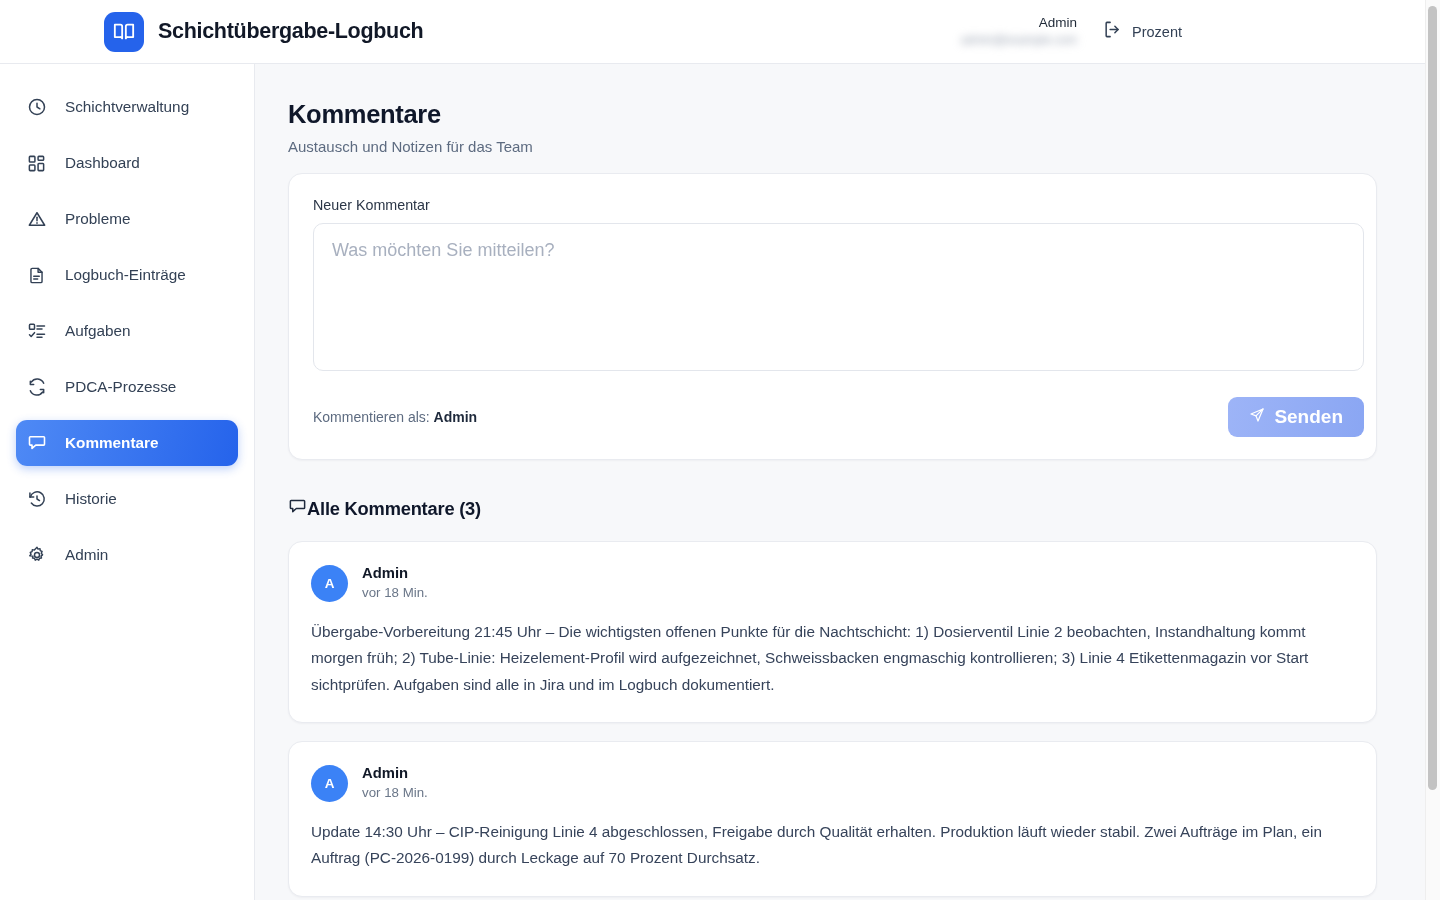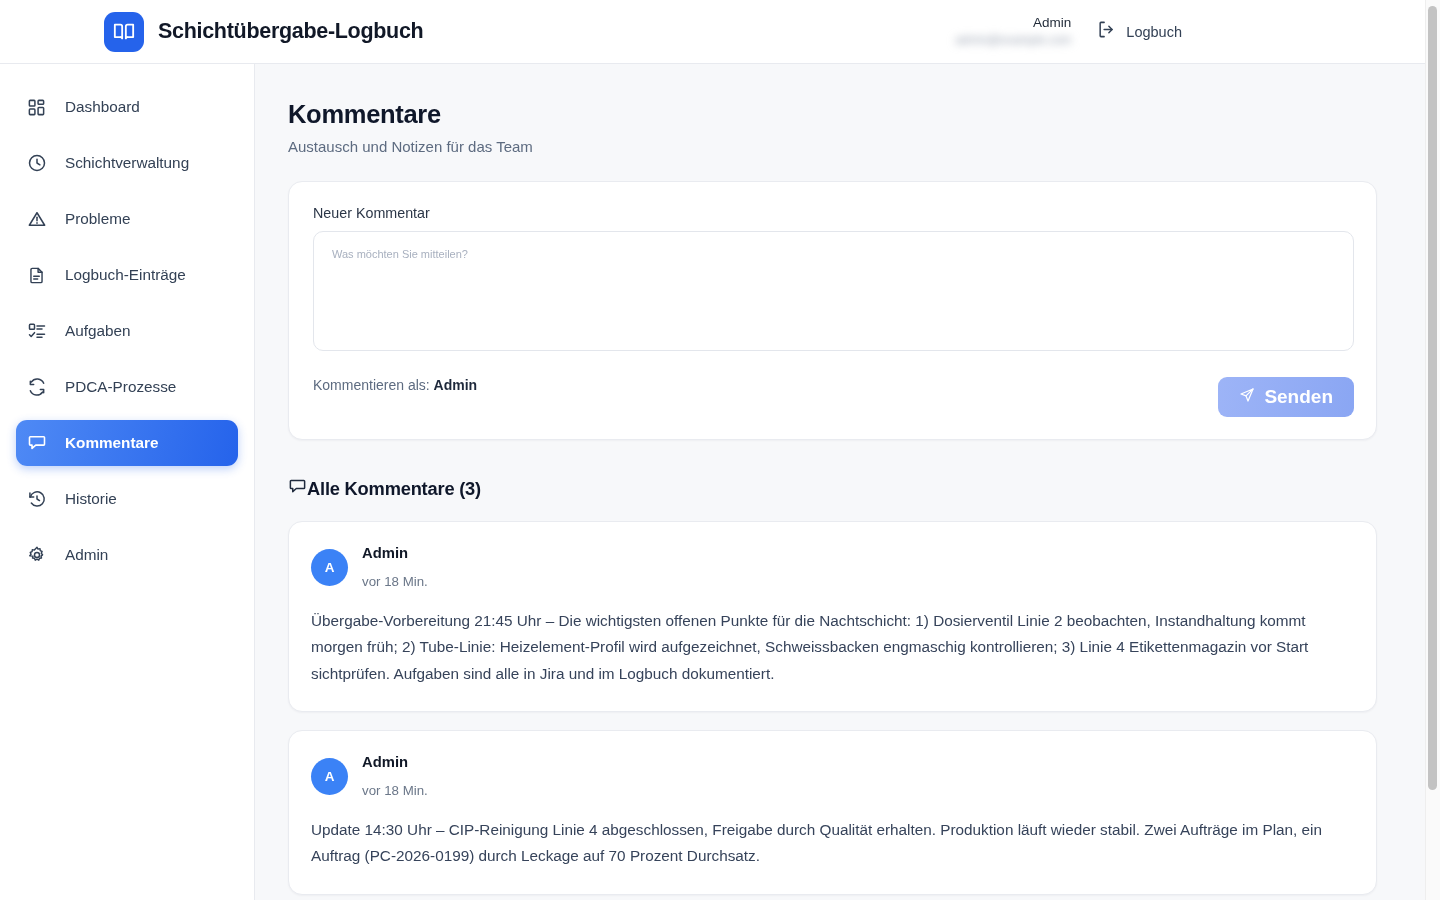--- a/index.html
+++ b/index.html
@@ -171,50 +171,51 @@
 
   
   .card {
     background: #ffffff;
     border: 1px solid #e9ebf0;
     border-radius: 14px;
     box-shadow: 0 1px 2px rgba(16,24,40,0.04);
   }
 
   .composer {
-    margin-top: 26px;
-    padding: 23px 22px 22px 24px;
+    margin-top: 18px;
+    padding: 23px 12px 22px 24px;
   }
 
   .composer-label {
     font-size: 14.3px;
     color: #2b3647;
     margin-bottom: 10px;
   }
 
   .composer-textarea {
     width: 100%;
-    height: 120px;
+    height: 148px;
     border: 1px solid #e3e6ec;
     border-radius: 10px;
     padding: 16px 18px;
     font-family: "Liberation Sans", sans-serif;
-    font-size: 11px;
+    font-size: 18px;
     color: #1e293b;
     resize: none;
     outline: none;
     background: #ffffff;
   }
   .composer-textarea::placeholder {
     color: #a8b0bf;
     filter: blur(0.45px);
   }
 
   .composer-footer {
     display: flex;
+    align-items: center;
     margin-top: 22px;
   }
 
   .composer-as {
     font-size: 14px;
     color: #5d6b80;
   }
   .composer-as b { color: #1e293b; font-weight: bold; }
 
   .send-btn {
@@ -269,21 +270,21 @@
     font-size: 13.5px;
     font-weight: bold;
     display: flex;
     align-items: center;
     justify-content: center;
     flex: none;
   }
 
   .comment-meta { line-height: 1.25; }
   .comment-author { font-size: 14.8px; font-weight: bold; color: #111827; }
-  .comment-time { font-size: 13.3px; color: #6b7789; margin-top: 12px; }
+  .comment-time { font-size: 13.3px; color: #6b7789; margin-top: 3px; }
 
   .comment-body {
     margin-top: 17px;
     font-size: 15.3px;
     line-height: 1.72;
     color: #36435a;
   }
 
   
   .scroll-track {
@@ -326,47 +327,47 @@
         <div class="user-email">admin@example.com</div>
       </div>
       <div class="logout">
         <span>
           <svg width="19" height="19" viewBox="0 0 24 24" fill="none" stroke="#334155" stroke-width="1.9" stroke-linecap="round" stroke-linejoin="round">
             <path d="M9 3H5a1 1 0 0 0-1 1v16a1 1 0 0 0 1 1h4"></path>
             <path d="M15 16l4-4-4-4"></path>
             <path d="M19 12H9"></path>
           </svg>
         </span>
-        <span class="logout-label">Logbuch</span>
+        <span class="logout-label">Prozent</span>
       </div>
     </div>
   </div>
 
   <div class="sidebar">
+
+    <div class="nav-item">
+      <span class="nav-icon">
+        <svg width="20" height="20" viewBox="0 0 24 24" fill="none" stroke="currentColor" stroke-width="1.8" stroke-linecap="round" stroke-linejoin="round">
+          <circle cx="12" cy="12" r="9"></circle>
+            <path d="M12 7.5V12l3.5 2.2"></path>
+        </svg>
+      </span>
+      <span class="nav-label">Schichtverwaltung</span>
+    </div>
 
     <div class="nav-item">
       <span class="nav-icon">
         <svg width="19" height="19" viewBox="0 0 24 24" fill="none" stroke="currentColor" stroke-width="1.9" stroke-linecap="round" stroke-linejoin="round">
           <rect x="3" y="3" width="7" height="7" rx="1"></rect>
             <rect x="14" y="3" width="7" height="5" rx="1"></rect>
           <rect x="3" y="14" width="7" height="7" rx="1"></rect>
             <rect x="14" y="12" width="7" height="9" rx="1"></rect>
         </svg>
       </span>
       <span class="nav-label">Dashboard</span>
-    </div>
-
-    <div class="nav-item">
-      <span class="nav-icon">
-        <svg width="20" height="20" viewBox="0 0 24 24" fill="none" stroke="currentColor" stroke-width="1.8" stroke-linecap="round" stroke-linejoin="round">
-          <circle cx="12" cy="12" r="9"></circle>
-            <path d="M12 7.5V12l3.5 2.2"></path>
-        </svg>
-      </span>
-      <span class="nav-label">Schichtverwaltung</span>
     </div>
 
     <div class="nav-item">
       <span class="nav-icon">
         <svg width="20" height="20" viewBox="0 0 24 24" fill="none" stroke="currentColor" stroke-width="1.8" stroke-linecap="round" stroke-linejoin="round">
           <path d="M12 4.5 2.8 19.5h18.4z"></path>
             <path d="M12 10v4"></path>
             <path d="M12 16.6v.4"></path>
         </svg>
       </span>

